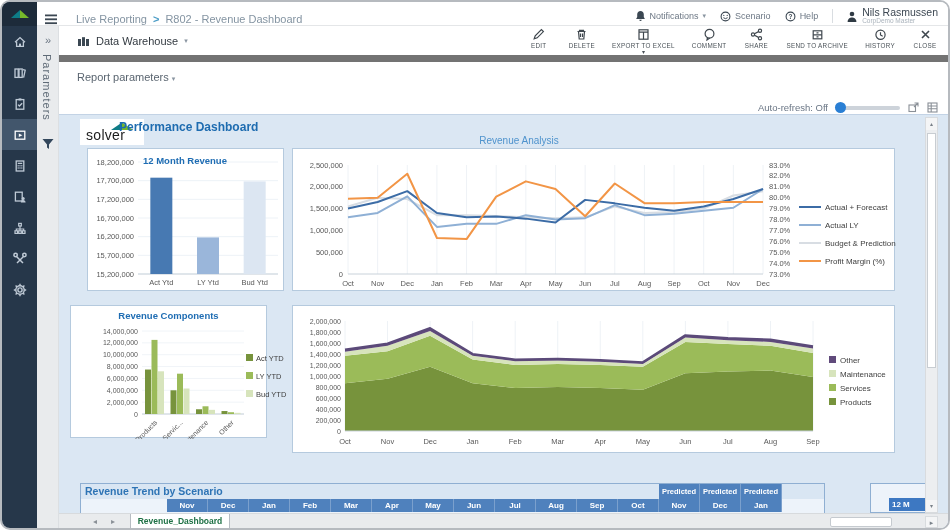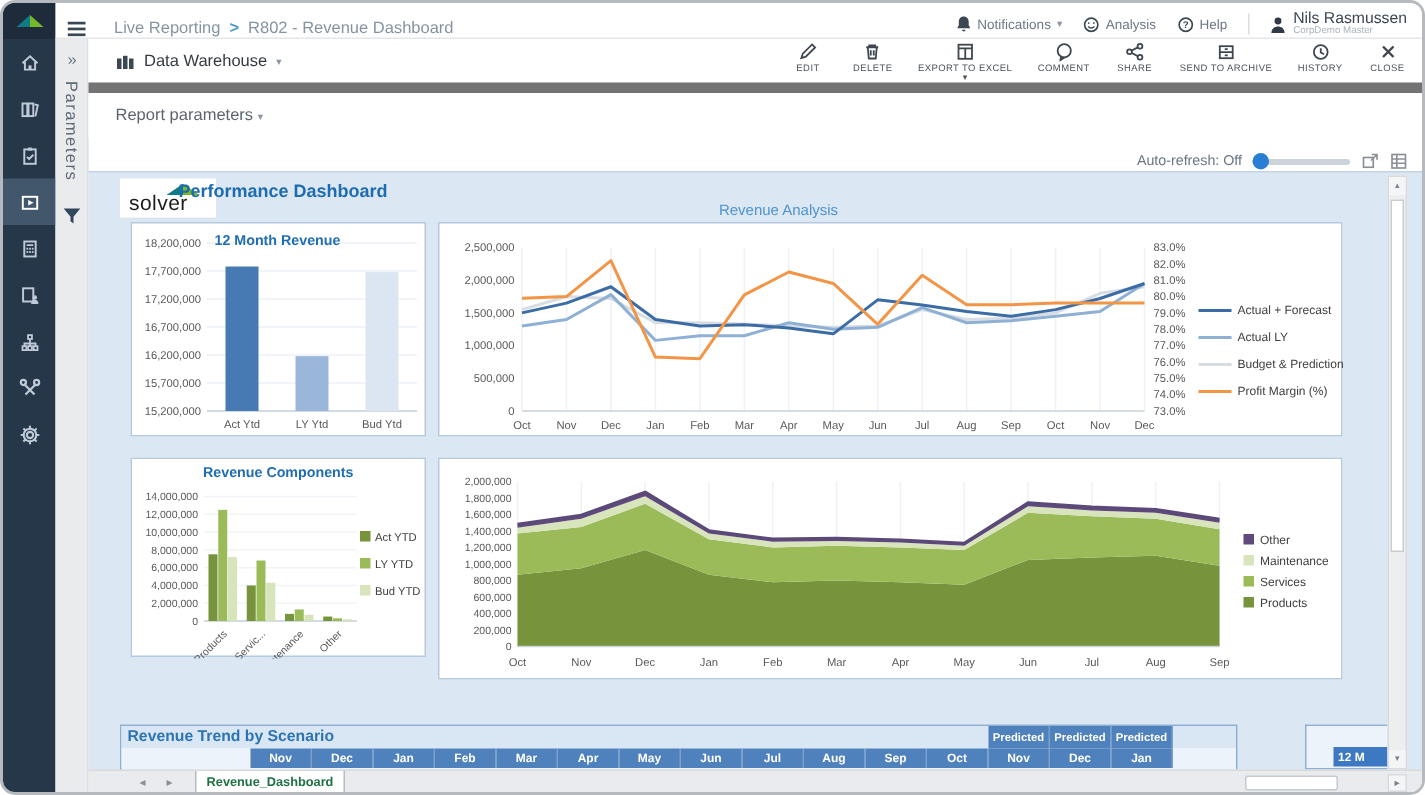--- a/index.html
+++ b/index.html
@@ -53,21 +53,21 @@
   
   .viewer{position:absolute;left:57px;top:112px;right:0;bottom:0;background:#dbe7f3;border-top:1px solid #c3d3e5;}
   .logobox{position:absolute;left:21px;top:4px;width:64px;height:26px;background:#fff;}
   .logobox .ltxt{position:absolute;left:6px;bottom:2px;font-size:14px;color:#1c1c1c;letter-spacing:.3px;}
   .logobox svg{position:absolute;right:9px;top:2px;}
   .sh-title{position:absolute;left:60px;top:5px;width:800px;font-size:12px;font-weight:bold;color:#1e6cb0;}
   .sh-sub{position:absolute;left:60px;top:20px;width:800px;text-align:center;font-size:10px;font-weight:normal;color:#4f93cd;}
   .panel{position:absolute;background:#fff;border:1px solid #b5cade;}
   .p1{left:28px;top:33px;width:197px;height:143px;}
   .p2{left:233px;top:33px;width:603px;height:143px;}
-  .p3{left:28px;top:190px;width:197px;height:133px;}
+  .p3{left:11px;top:190px;width:197px;height:133px;padding-left:23px;}
   .p4{left:233px;top:190px;width:603px;height:148px;}
   .ctitle1{position:absolute;left:55px;top:6px;font-size:9.5px;font-weight:bold;color:#1f6db3;}
   .ctitle3{position:absolute;left:0;top:4px;width:100%;text-align:center;font-size:9.5px;font-weight:bold;color:#1f6db3;}
 
   
   .tpanel{position:absolute;left:21px;top:368px;width:745px;height:38px;border:1px solid #8fafd2;background:#edf3fa;}
   .band{position:absolute;left:0;top:0;right:0;height:15px;background:#d9e6f3;}
   .band .btitle{position:absolute;left:4px;top:1px;font-size:10.5px;font-weight:bold;color:#2e74b5;}
   .pred{position:absolute;left:578px;top:0;display:flex;height:15px;}
   .pred .pcell{width:41px;background:#4f81bd;color:#fff;font-size:7.5px;font-weight:bold;display:flex;align-items:center;justify-content:center;border-right:1px solid rgba(255,255,255,.25);}
@@ -199,21 +199,21 @@
         <span>Notifications</span>
         <span class="caret">▾</span>
       </div>
       <div class="hitem">
         <svg width="11" height="11" viewBox="0 0 11 11">
             <circle cx="5.5" cy="5.5" r="4.4" fill="none" stroke="#3b4752" stroke-width="1.1"></circle>
             <circle cx="3.8" cy="4.4" r="0.6" fill="#3b4752"></circle>
             <circle cx="7.2" cy="4.4" r="0.6" fill="#3b4752"></circle>
             <path d="M3.4 6.7 Q5.5 8.6 7.6 6.7" fill="none" stroke="#3b4752" stroke-width="1"></path>
           </svg>
-        <span>Analysis</span>
+        <span>Scenario</span>
       </div>
       <div class="hitem">
         <svg width="11" height="11" viewBox="0 0 11 11">
             <circle cx="5.5" cy="5.5" r="4.4" fill="none" stroke="#3b4752" stroke-width="1.1"></circle>
             <text x="5.5" y="7.8" font-size="6.5" font-weight="bold" text-anchor="middle" fill="#3b4752">?</text>
           </svg>
         <span>Help</span>
       </div>
       <div class="hdr-divider"></div>
       <div class="user">

